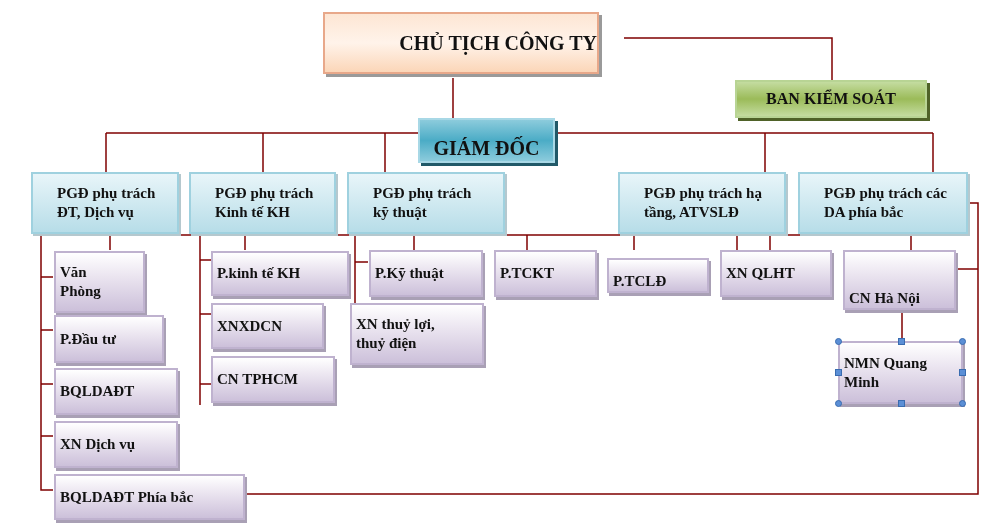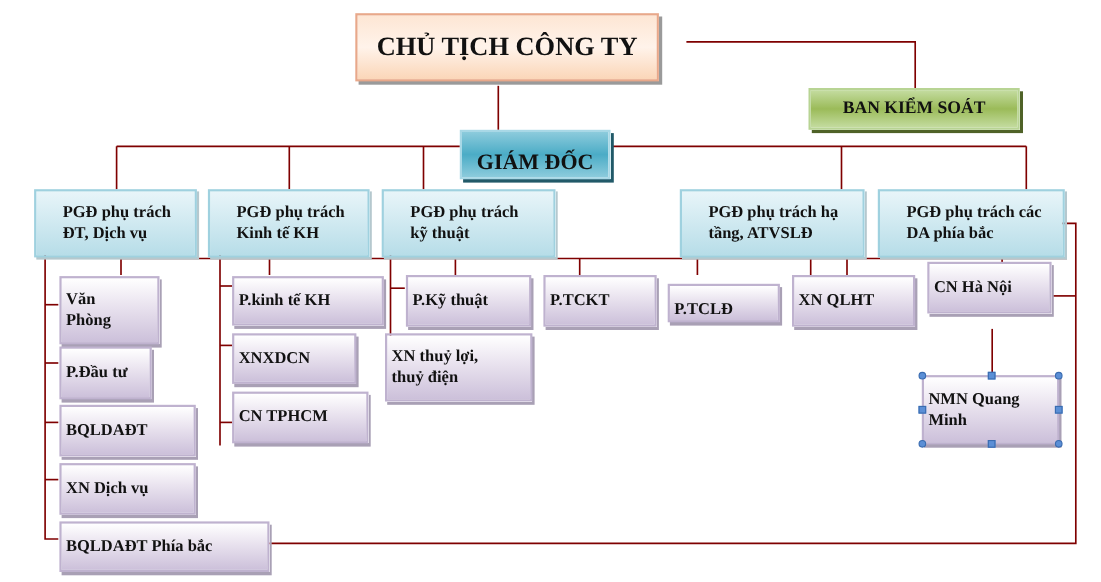--- a/index.html
+++ b/index.html
@@ -4,21 +4,21 @@
 <style>
   html, body { margin: 0; padding: 0; background: #ffffff; }
   body { width: 1001px; height: 529px; position: relative; overflow: hidden;
          font-family: "Liberation Serif", "DejaVu Serif", serif; }
   #lines { position: absolute; left: 0; top: 0; width: 1001px; height: 529px; }
   .box { position: absolute; box-sizing: border-box; font-weight: bold; color: #111;
          display: flex; align-items: center; }
   .box .lbl { white-space: pre-line; line-height: 1.25; }
   .top { background: linear-gradient(#fde6d4, #fff3ea 50%, #fbd6b8);
          border: 2px solid #e8a88a; box-shadow: 3px 3px 0 #9a9a9a;
-         justify-content: center; font-size: 24px; }
+         justify-content: flex-end; font-size: 20px; }
   .green { background: linear-gradient(#c4dca0, #9bbb59 50%, #c4dca0);
            border: 2px solid #b8d494; box-shadow: 3px 3px 0 #4f6228;
            justify-content: center; font-size: 16px; }
   .gd { background: linear-gradient(#8ccbdc, #4bacc6 50%, #8ccbdc);
         border: 2px solid #a8d8e6; box-shadow: 3px 3px 0 #215968;
         justify-content: center; font-size: 20px; align-items: flex-end; }
   .pgd { background: linear-gradient(#e8f5f9, #b7dde8);
          border: 2px solid #9fd1df; box-shadow: 2px 2px 0 #b5c8ce;
          padding-left: 24px; font-size: 15px; }
   .unit { background: linear-gradient(#ffffff, #ebe5f0 40%, #ccc0da);
@@ -107,21 +107,21 @@
 </div>
 <div class="box pgd" style="left:798px;top:172px;width:170px;height:62px;">
   <span class="lbl">PGĐ phụ trách các
 DA phía  bắc</span>
 </div>
 
 <div class="box unit" style="left:54px;top:251px;width:91px;height:62px;">
   <span class="lbl">Văn
 Phòng</span>
 </div>
-<div class="box unit" style="left:54px;top:315px;width:84px;height:48px;">
+<div class="box unit" style="left:54px;top:315px;width:110px;height:48px;">
   <span class="lbl">P.Đầu tư</span>
 </div>
 <div class="box unit" style="left:54px;top:368px;width:124px;height:47px;">
   <span class="lbl">BQLDAĐT</span>
 </div>
 <div class="box unit" style="left:54px;top:421px;width:124px;height:47px;">
   <span class="lbl">XN Dịch vụ</span>
 </div>
 <div class="box unit" style="left:54px;top:474px;width:191px;height:46px;">
   <span class="lbl">BQLDAĐT  Phía bắc</span>
@@ -147,21 +147,21 @@
 
 <div class="box unit" style="left:494px;top:250px;width:103px;height:47px;">
   <span class="lbl">P.TCKT</span>
 </div>
 <div class="box unit" style="left:607px;top:258px;width:102px;height:35px;align-items:flex-end;">
   <span class="lbl">P.TCLĐ</span>
 </div>
 <div class="box unit" style="left:720px;top:250px;width:112px;height:47px;">
   <span class="lbl">XN QLHT</span>
 </div>
-<div class="box unit" style="left:843px;top:238px;width:113px;height:47px;">
+<div class="box unit" style="left:843px;top:250px;width:113px;height:60px;align-items:flex-end;">
   <span class="lbl">CN Hà Nội</span>
 </div>
 
 <div class="box unit" style="left:838px;top:341px;width:125px;height:63px;">
   <span class="lbl">NMN Quang
 Minh</span>
 </div>
 <div class="handle round" style="left:835px;top:338px;"></div>
 <div class="handle" style="left:898px;top:338px;"></div>
 <div class="handle round" style="left:959px;top:338px;"></div>

